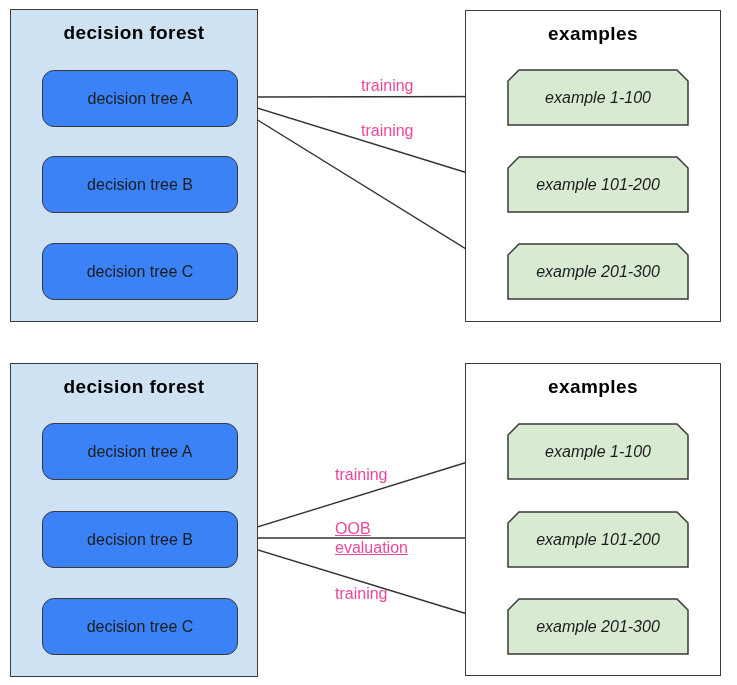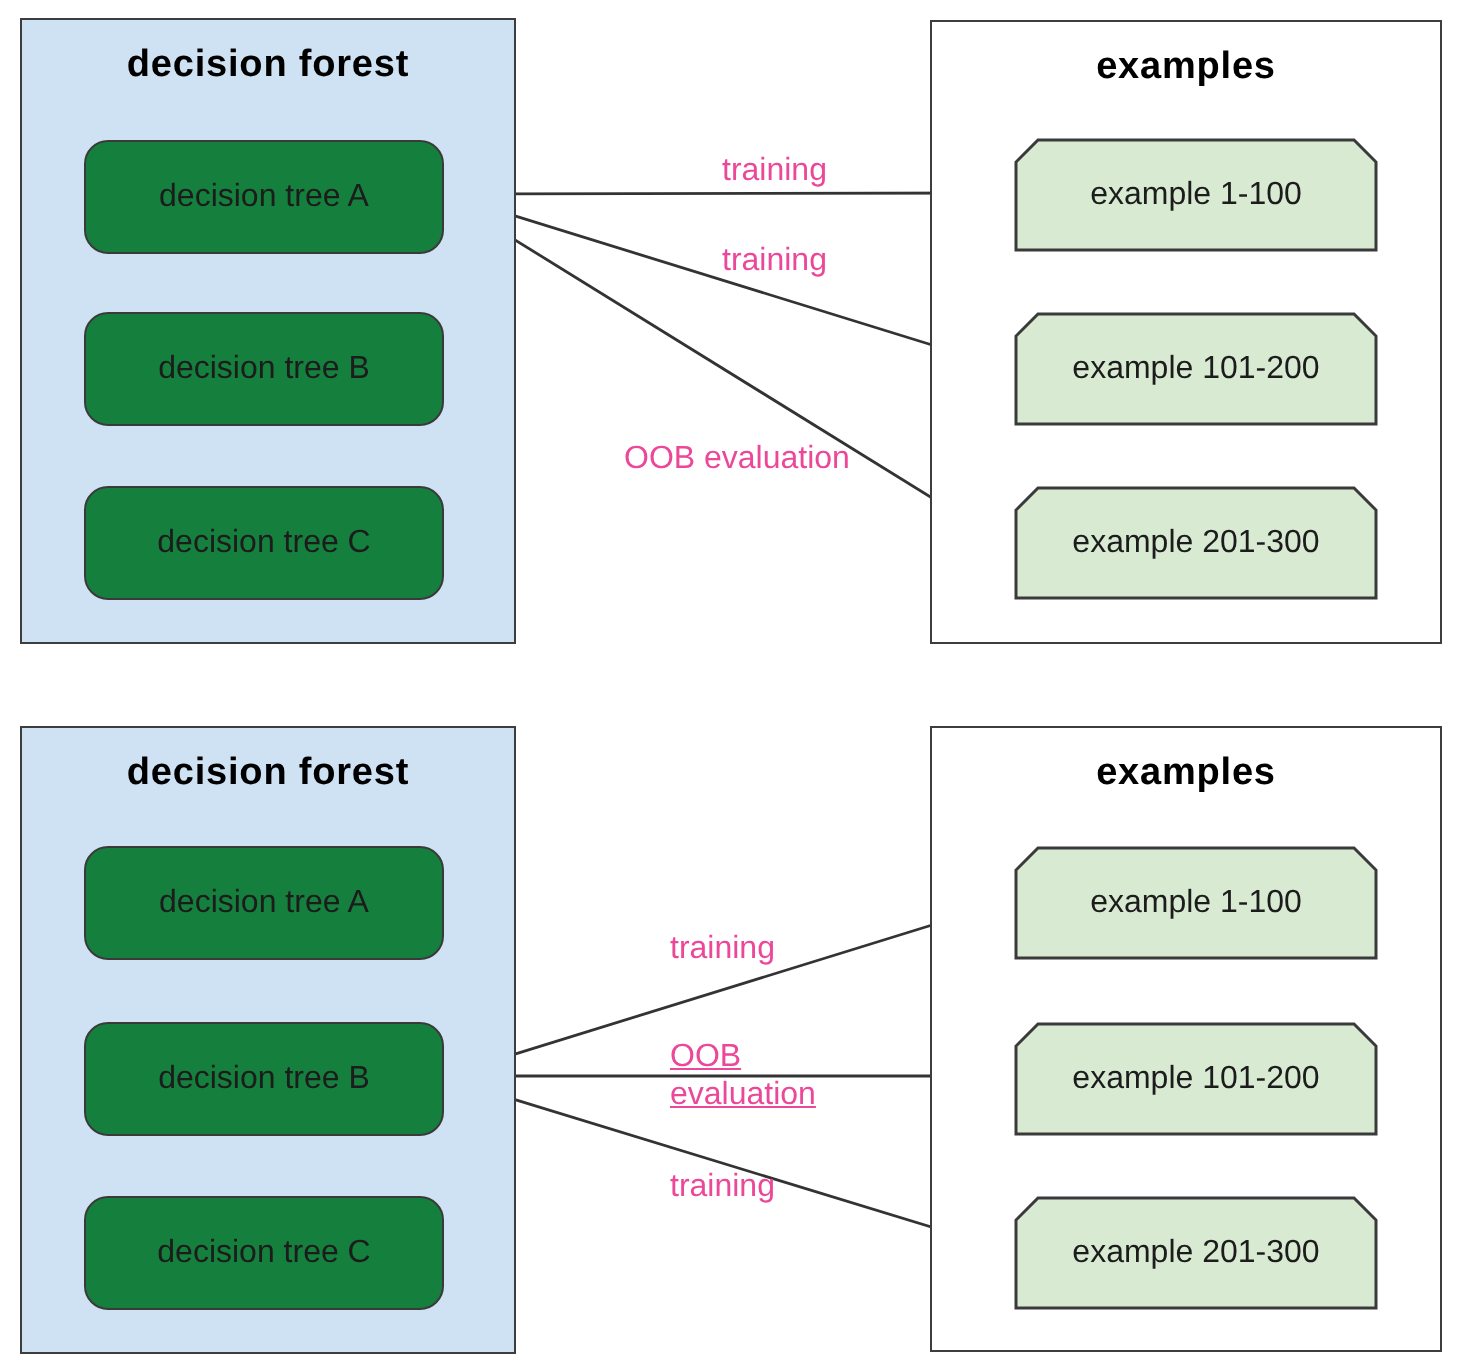--- a/index.html
+++ b/index.html
@@ -8,32 +8,32 @@
     font-family:"Liberation Sans", sans-serif;color:#1c1c1c;overflow:hidden;
   }
   .panel{position:absolute;box-sizing:border-box;border:1.5px solid #3d3d3d;padding-left:27px;}
   .panel.forest{background:#cfe2f3;width:248px;left:10px;}
   .panel.examples{background:#ffffff;width:256px;left:465px;}
   .panel-title{
     position:absolute;top:12px;left:0;width:100%;text-align:center;
     font-weight:bold;font-size:19px;letter-spacing:.4px;color:#000;
   }
   .tree-node{
-    position:absolute;left:31px;width:180px;height:57px;box-sizing:border-box;
-    background:#15803d;border:1.5px solid #3a3a3a;border-radius:12px;
+    position:absolute;left:31px;width:196px;height:57px;box-sizing:border-box;
+    background:#3b82f6;border:1.5px solid #3a3a3a;border-radius:12px;
     display:flex;align-items:center;justify-content:center;
     font-size:16px;color:#1c1c1c;
   }
   .example-node{
     position:absolute;left:41px;width:182px;height:57px;
     display:flex;align-items:center;justify-content:center;
     font-size:16px;color:#1c1c1c;
   }
   .example-node svg{position:absolute;inset:0;width:100%;height:100%;}
-  .example-node span{position:relative;}
+  .example-node span{position:relative;font-style:italic;}
   .arrow-layer{position:absolute;left:0;top:0;width:737px;height:685px;pointer-events:none;}
   .arrow-layer line{stroke:#333;stroke-width:1.4;}
   .arrow-label{
     position:absolute;font-size:16px;color:#ec4899;white-space:nowrap;line-height:19px;
   }
   .arrow-label span{display:block;}
 </style>
 </head>
 <body>
 
@@ -89,23 +89,20 @@
       <span>example 201-300</span>
     </div>
   </section>
 
   <div class="arrow-label" style="left:361px;top:76px;">
       <span>training</span>
     </div>
   <div class="arrow-label" style="left:361px;top:121px;">
       <span>training</span>
     </div>
-  <div class="arrow-label" style="left:312px;top:220px;">
-      <span>OOB evaluation</span>
-    </div>
 
   <section class="panel forest" style="top:363px;height:314px;">
     <div class="panel-title">decision forest</div>
     <div class="tree-node" style="top:59px;">
         <span>decision tree A</span>
       </div>
     <div class="tree-node" style="top:147px;">
         <span>decision tree B</span>
       </div>
     <div class="tree-node" style="top:234px;">

